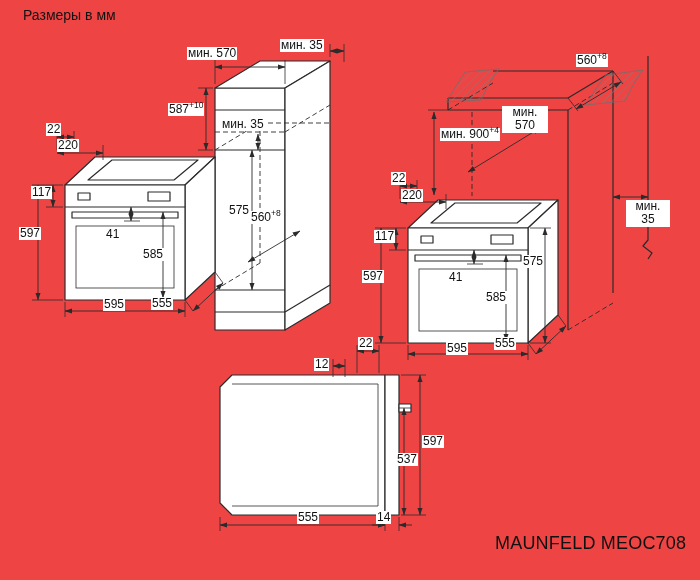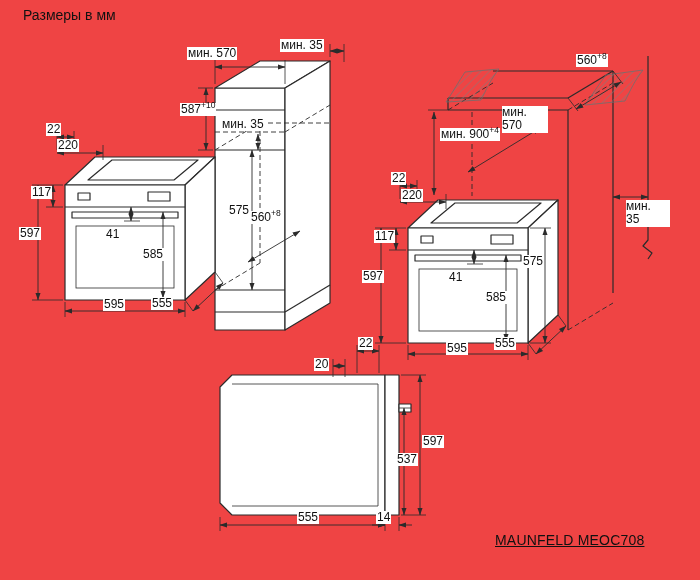--- a/index.html
+++ b/index.html
@@ -1,24 +1,24 @@
 <!DOCTYPE html>
 <html><head>
 <meta charset="utf-8">
 <style>
   html,body{margin:0;padding:0;background:#fff;}
   .stage{position:relative;width:676px;height:580px;background:#ef4444;overflow:hidden;
          font-family:"Liberation Sans","DejaVu Sans",sans-serif;color:#111;padding-left:32px;}
   .stage svg{position:absolute;left:0;top:0;z-index:1;}
   .lbl{position:absolute;z-index:2;font-size:12px;line-height:1.12;color:#111;
        background:#fff;padding:0 1px;white-space:nowrap;}
-  .lbl.pre{white-space:pre-line;text-align:left;padding:0;}
+  .lbl.pre{white-space:pre-line;text-align:center;padding:0;}
   .lbl sup{font-size:8.5px;line-height:0;}
   .lbl.title{font-size:14px;background:transparent;}
-  .lbl.model{font-size:14px;background:transparent;letter-spacing:.2px;text-decoration:underline;}
+  .lbl.model{font-size:18px;background:transparent;letter-spacing:.2px;}
 </style>
 </head>
 <body>
 
 <div class="stage">
 
 <svg width="700" height="580" viewBox="0 0 700 580">
   <defs>
     <marker id="arE" viewBox="0 0 10 10" refX="9.5" refY="5" markerWidth="8.5" markerHeight="8.5" orient="auto">
       <path d="M0,1.6 L10,5 L0,8.4 Z" fill="#2b2b2b"></path>
@@ -200,21 +200,21 @@
   <div class="lbl" style="left:57px;top:139px">220</div>
   <div class="lbl" style="left:31px;top:186px">117</div>
   <div class="lbl" style="left:19px;top:227px">597</div>
   <div class="lbl" style="left:105px;top:228px">41</div>
   <div class="lbl" style="left:142px;top:248px">585</div>
   <div class="lbl" style="left:103px;top:298px">595</div>
   <div class="lbl" style="left:151px;top:297px">555</div>
 
   <div class="lbl" style="left:187px;top:47px">мин. 570</div>
   <div class="lbl" style="left:280px;top:39px">мин. 35</div>
-  <div class="lbl" style="left:180px;top:103px"><span>587</span><sup>+10</sup></div>
+  <div class="lbl" style="left:168px;top:103px"><span>587</span><sup>+10</sup></div>
   <div class="lbl" style="left:221px;top:118px">мин. 35</div>
   <div class="lbl" style="left:228px;top:204px">575</div>
   <div class="lbl" style="left:250px;top:211px"><span>560</span><sup>+8</sup></div>
 
   <div class="lbl" style="left:576px;top:54px"><span>560</span><sup>+8</sup></div>
   <div class="lbl" style="left:440px;top:128px"><span>мин. 900</span><sup>+4</sup></div>
   <div class="lbl pre" style="left:502px;top:106px;width:46px">мин.
 570</div>
   <div class="lbl pre" style="left:626px;top:200px;width:44px">мин.
 35</div>
@@ -223,20 +223,20 @@
   <div class="lbl" style="left:391px;top:172px">22</div>
   <div class="lbl" style="left:401px;top:189px">220</div>
   <div class="lbl" style="left:374px;top:230px">117</div>
   <div class="lbl" style="left:362px;top:270px">597</div>
   <div class="lbl" style="left:448px;top:271px">41</div>
   <div class="lbl" style="left:485px;top:291px">585</div>
   <div class="lbl" style="left:446px;top:342px">595</div>
   <div class="lbl" style="left:494px;top:337px">555</div>
 
   <div class="lbl" style="left:358px;top:337px">22</div>
-  <div class="lbl" style="left:314px;top:358px">20</div>
+  <div class="lbl" style="left:314px;top:358px">12</div>
   <div class="lbl" style="left:422px;top:435px">597</div>
   <div class="lbl" style="left:396px;top:453px">537</div>
   <div class="lbl" style="left:297px;top:511px">555</div>
   <div class="lbl" style="left:376px;top:511px">14</div>
 
   <div class="lbl model" style="left:494px;top:533px">MAUNFELD MEOC708</div>
 </div>
 
 </body></html>

